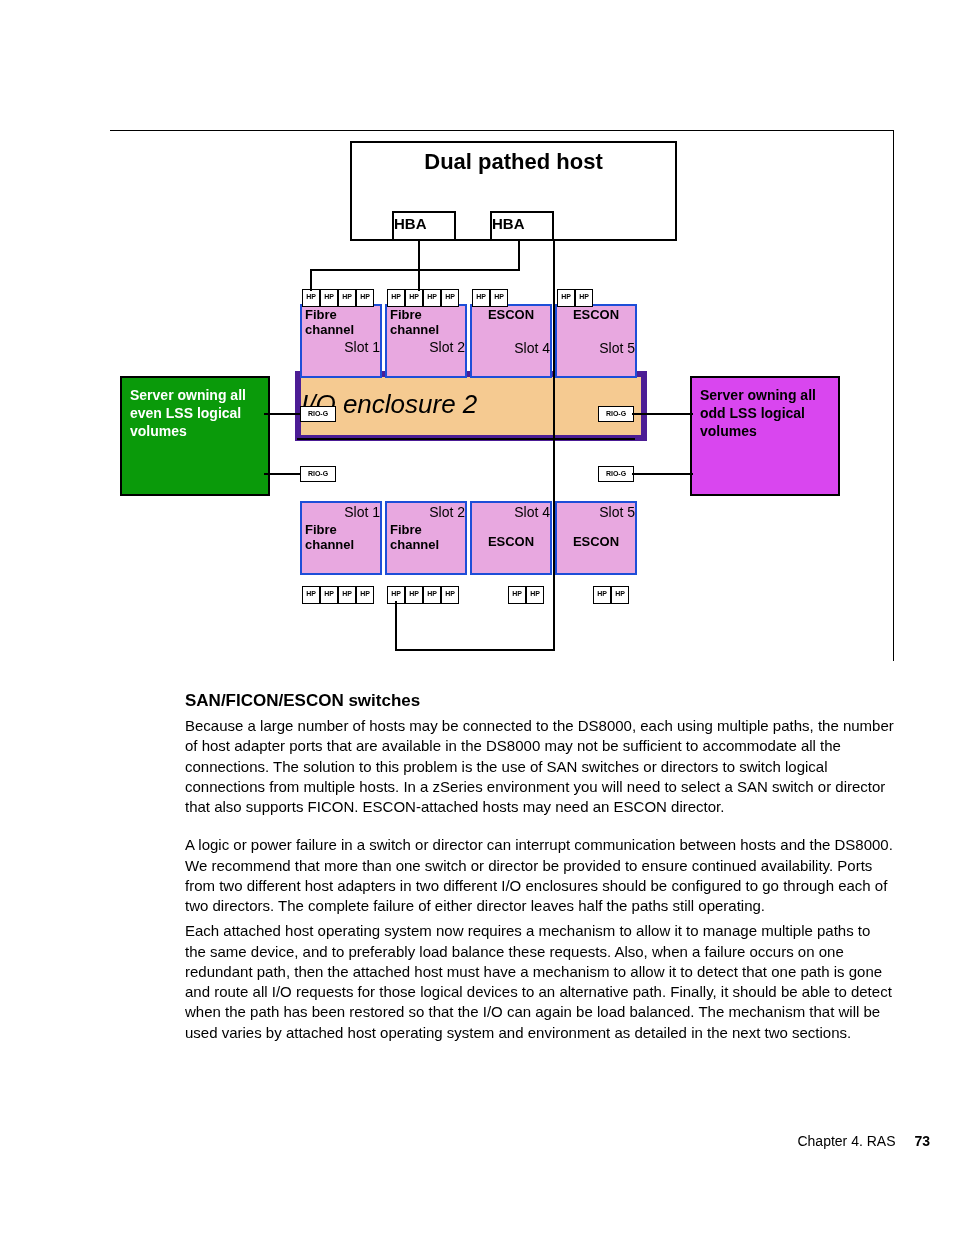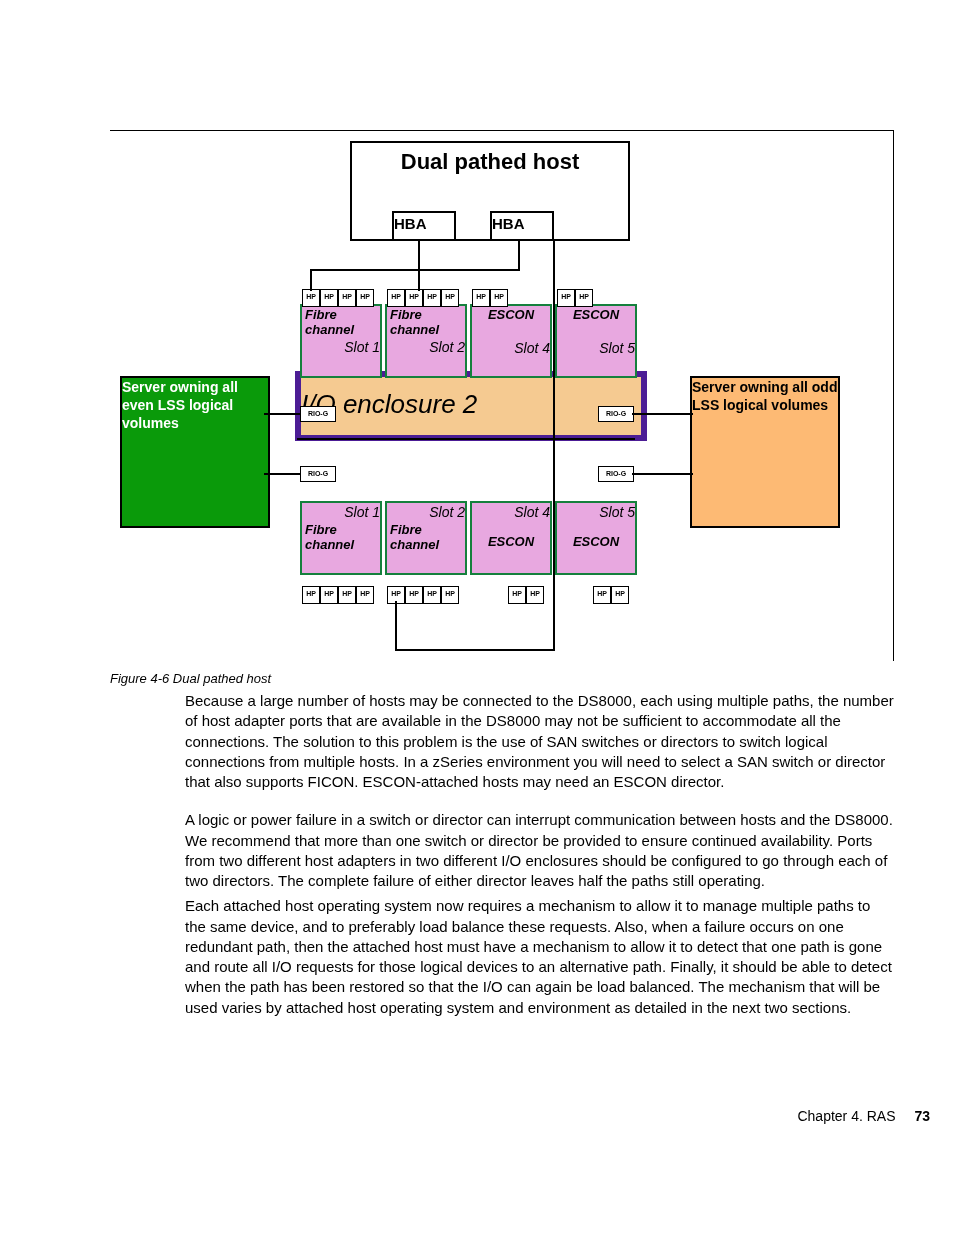--- a/index.html
+++ b/index.html
@@ -59,21 +59,21 @@
   
   .diagram {
     position: absolute;
     left: 0; top: 0; right: 0; bottom: 0;
   }
   .box {
     position: absolute;
     box-sizing: border-box;
   }
   .host-box {
-    left: 240px; top: 10px; width: 280px; height: 100px;
+    left: 240px; top: 10px; width: 327px; height: 100px;
     border: 2px solid black;
     background: white;
   }
   .host-title {
     text-align: center;
     font-size: 22px;
     font-weight: bold;
     margin-top: 6px;
   }
   .hba {
@@ -94,25 +94,24 @@
     font-style: italic;
   }
   .enclosure-label {
     font-size: 26px;
     line-height: 55px;
   }
   .slot {
     position: absolute;
     width: 78px;
     background: #e8a8e0;
-    border: 2px solid #15803d;
+    border: 2px solid #1d4ed8;
     font-size: 13px;
     text-align: center;
     font-weight: bold;
-    font-style: italic;
   }
   .slot .type {
     display: block;
     text-align: left;
     padding: 1px 3px;
     font-weight: bold;
     font-size: 13px;
   }
   .slot .slotnum {
     display: block;
@@ -141,26 +140,27 @@
     border: 1px solid black;
     background: white;
     font-size: 7px;
     font-weight: bold;
     text-align: center;
     line-height: 13px;
   }
   .server-box {
     position: absolute;
     width: 150px;
-    height: 152px;
+    height: 120px;
     border: 2px solid black;
+    padding: 8px;
     box-sizing: border-box;
   }
   .server-green { background: #0a9a0a; color: white; left: 10px; top: 245px;}
-  .server-yellow { background: #fdba74; color: black; left: 580px; top: 245px;}
+  .server-yellow { background: #d946ef; color: black; left: 580px; top: 245px;}
   .server-text { font-weight: bold; font-size: 14px; line-height: 1.3;}
   .line {
     position: absolute;
     background: black;
   }
   .vline { width: 2px; }
   .hline { height: 2px; }
 </style>
 </head>
 <body>
@@ -283,22 +283,22 @@
 
       <div class="line hline" style="left:154px; top:282px; width:36px;"></div>
       <div class="line hline" style="left:154px; top:342px; width:36px;"></div>
       <div class="line hline" style="left:522px; top:282px; width:61px;"></div>
       <div class="line hline" style="left:522px; top:342px; width:61px;"></div>
 
       <div class="line hline" style="left:187px; top:307px; width:338px;"></div>
     </div>
   </div>
 
-  <div class="figure-caption">Figure 4-6   Dual pathed host</div>
-
+
+  <div class="section-title">SAN/FICON/ESCON switches</div>
   <div class="body-text">Because a large number of hosts may be connected to the DS8000, each using multiple paths, the number of host adapter ports that are available in the DS8000 may not be sufficient to accommodate all the connections. The solution to this problem is the use of SAN switches or directors to switch logical connections from multiple hosts. In a zSeries environment you will need to select a SAN switch or director that also supports FICON. ESCON-attached hosts may need an ESCON director.</div>
   <div class="body-text" style="margin-top:18px;">A logic or power failure in a switch or director can interrupt communication between hosts and the DS8000. We recommend that more than one switch or director be provided to ensure continued availability. Ports from two different host adapters in two different I/O enclosures should be configured to go through each of two directors. The complete failure of either director leaves half the paths still operating.</div>
 
   <div class="body-text">Each attached host operating system now requires a mechanism to allow it to manage multiple paths to the same device, and to preferably load balance these requests. Also, when a failure occurs on one redundant path, then the attached host must have a mechanism to allow it to detect that one path is gone and route all I/O requests for those logical devices to an alternative path. Finally, it should be able to detect when the path has been restored so that the I/O can again be load balanced. The mechanism that will be used varies by attached host operating system and environment as detailed in the next two sections.</div>
 </div>
 
 <div class="footer">
   <span>Chapter 4. RAS</span>
   <span class="page-num">73</span>
 </div>

